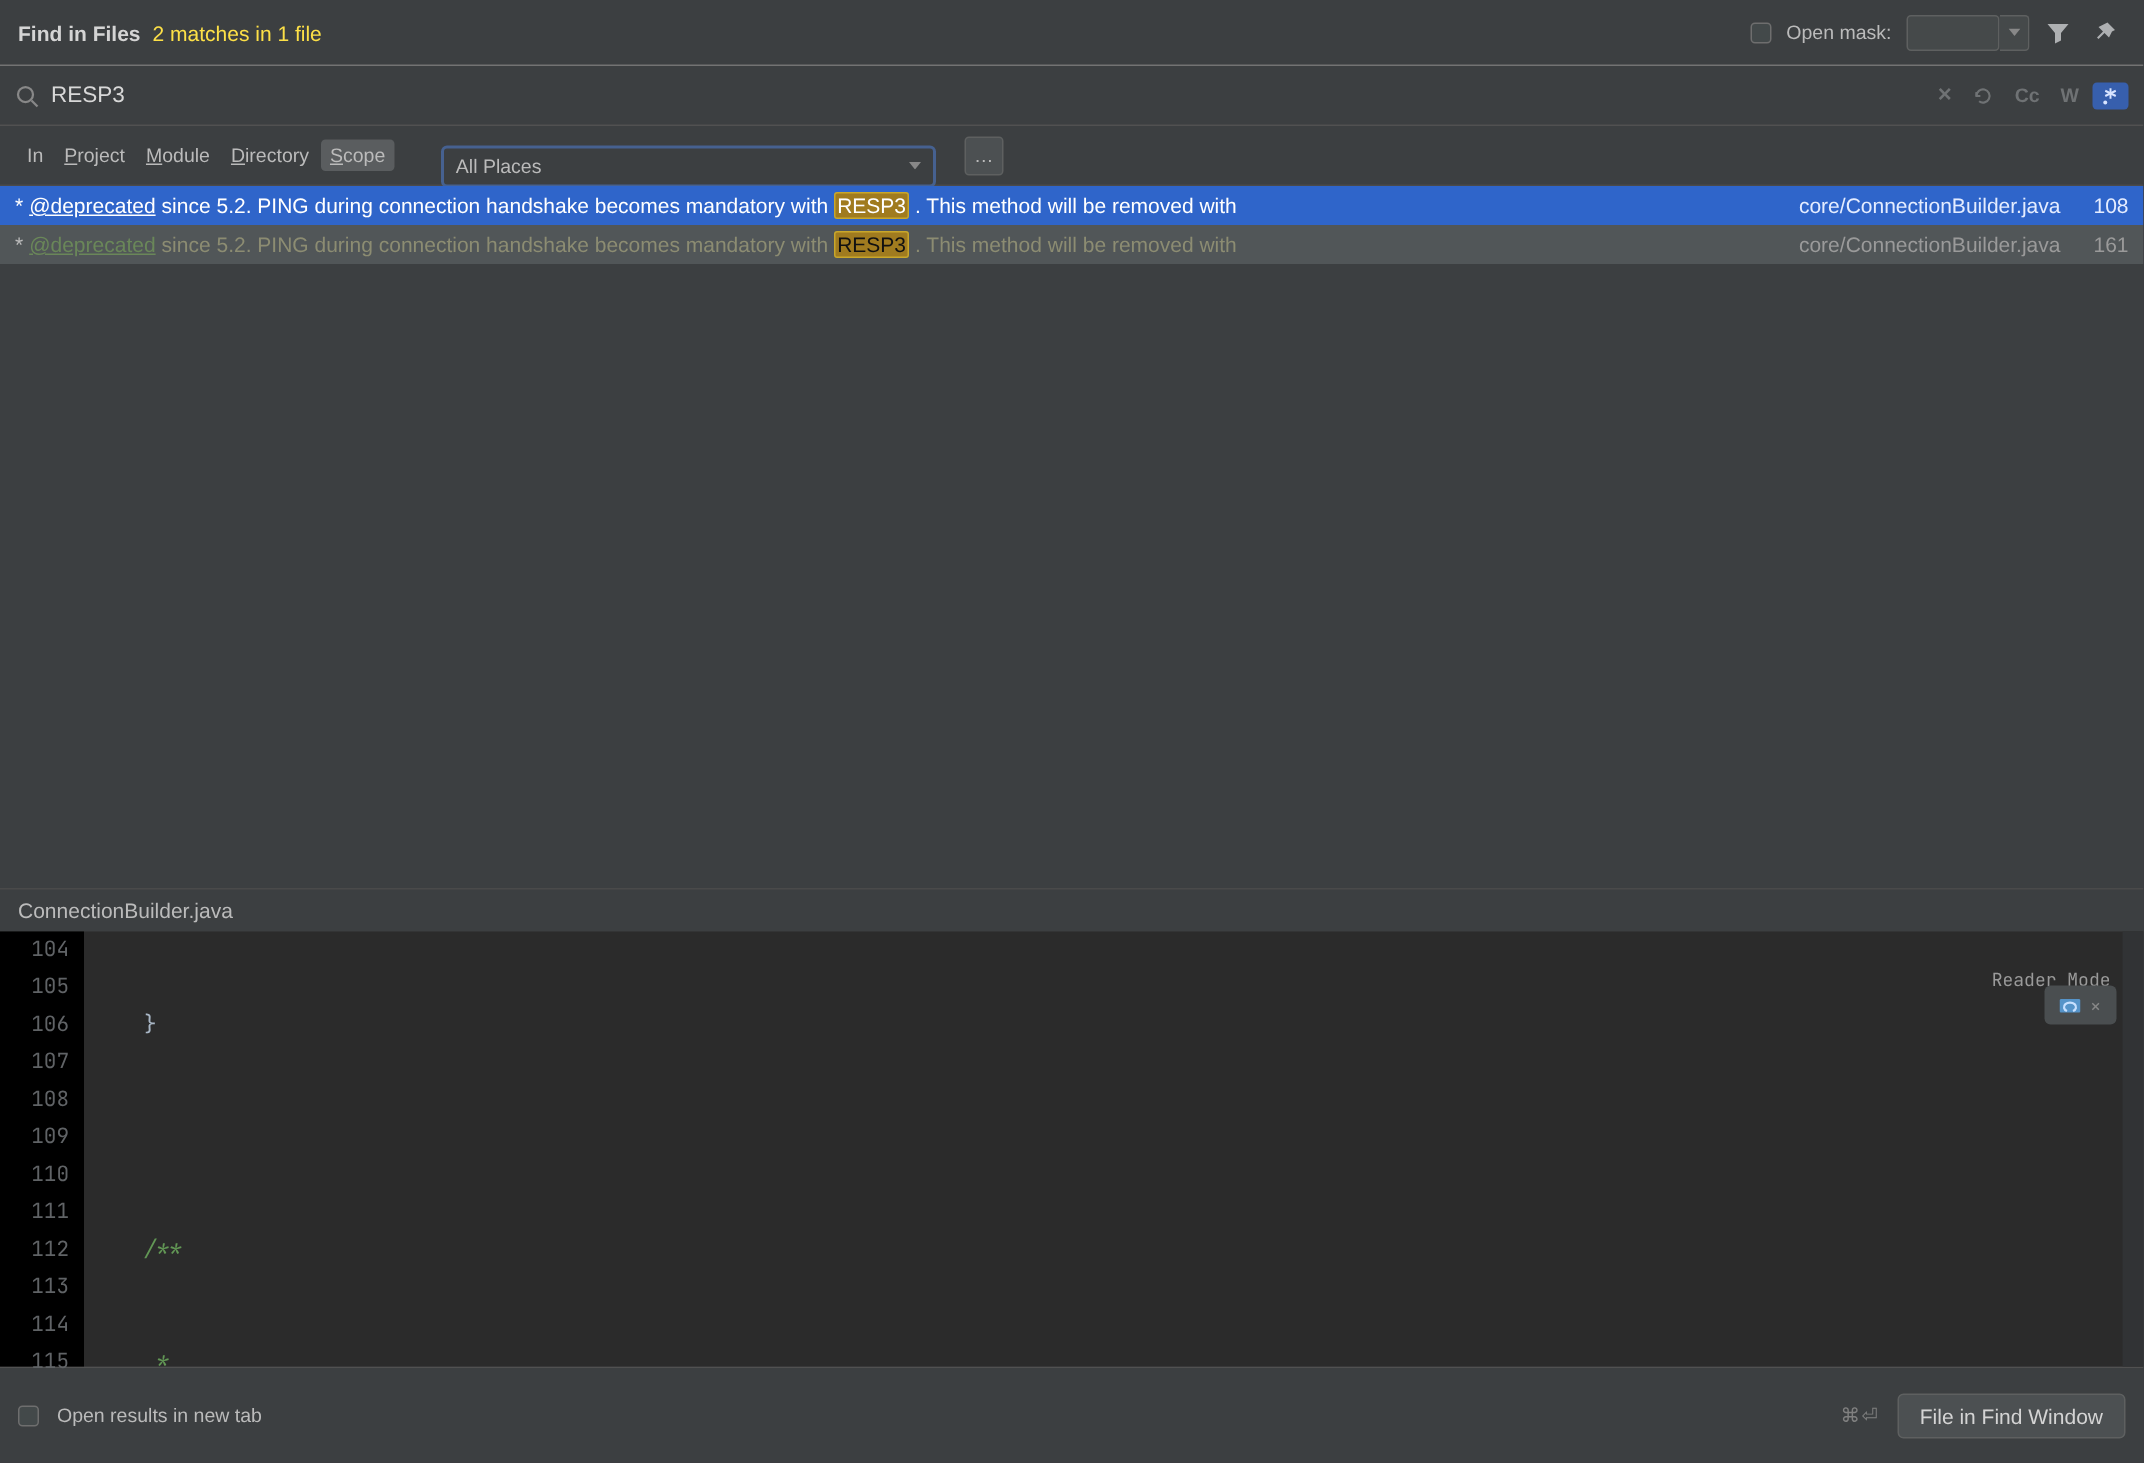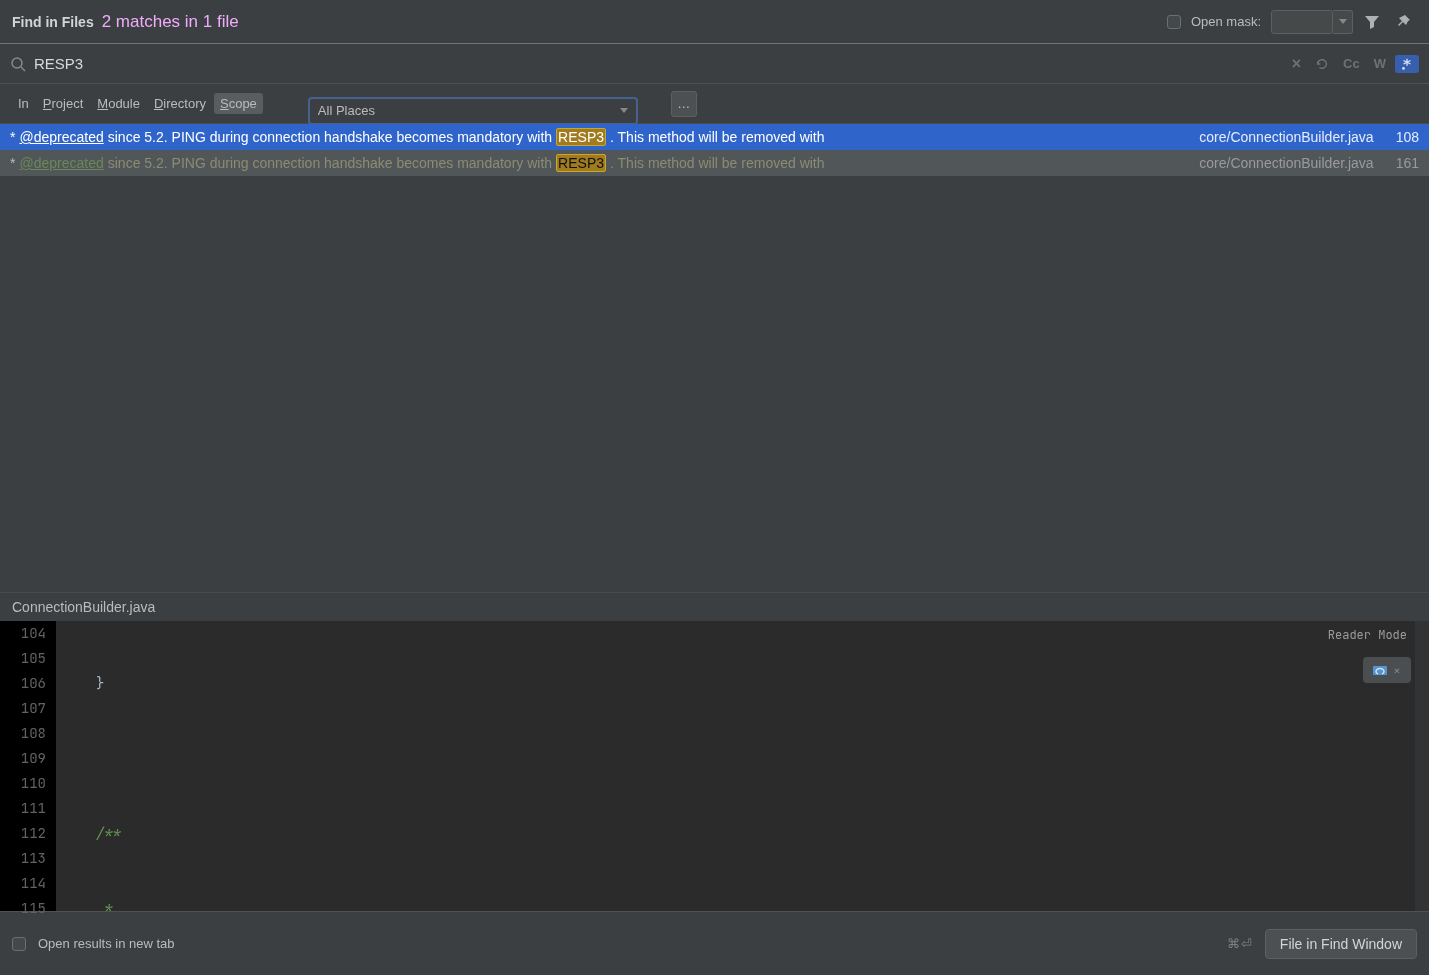--- a/index.html
+++ b/index.html
@@ -14,34 +14,34 @@
   display: flex;
   flex-direction: column;
 }
 .titlebar {
   display: flex; align-items: center; justify-content: space-between;
   padding: 10px 12px; background: #3c3f41; border-bottom: 1px solid #737373;
   height: 44px;
 }
 .titlebar-left { display: flex; align-items: baseline; gap: 8px; }
 .title { color: #d4d4d4; font-weight: 600; font-size: 14px; }
-.subtitle { color: #f0abfc; font-size: 17px; }
+.subtitle { color: #fde047; font-size: 14px; }
 .titlebar-right { display: flex; align-items: center; gap: 6px; }
 .chk { width: 14px; height: 14px; border: 1px solid #6e6e6e; border-radius: 3px; background: #43494a; margin-right: 4px; flex: none; }
 .mask-label { color: #bbb; margin-right: 4px; }
 .mask-input { width: 62px; height: 24px; background: #45494a; border: 1px solid #5e6060; border-radius: 3px; }
 .mask-dd { width: 20px; height: 24px; background: #45494a; border: 1px solid #5e6060; border-left: none; border-radius: 0 3px 3px 0; display:flex;align-items:center;justify-content:center; }
 .icon-btn { width: 26px; height: 26px; display: flex; align-items: center; justify-content: center; border-radius: 3px; color: #aeb0b2; cursor: pointer; }
 .searchbar { display: flex; align-items: center; padding: 6px 10px; border-bottom: 1px solid #515151; height: 40px; }
 .search-icon { margin-right: 8px; color: #888; }
 .search-input { flex: 1; background: transparent; border: none; outline: none; color: #d8d8d8; font-size: 15px; }
 .search-tools { display: flex; align-items: center; gap: 4px; }
 .tool { color: #6f7274; padding: 2px 5px; border-radius: 3px; font-size: 13px; font-weight: 600; cursor: pointer; }
 .tool.active { background: #375fad; color: #d8e4ff; }
-.scopebar { display: flex; align-items: center; padding: 6px 12px; gap: 25px; border-bottom: 1px solid #4a4a4a; height: 40px; background: #3c3f41; }
+.scopebar { display: flex; align-items: center; padding: 6px 12px; gap: 11px; border-bottom: 1px solid #4a4a4a; height: 40px; background: #3c3f41; }
 .scope-tabs { display: flex; align-items: center; gap: 2px; }
 .scope-tab { padding: 3px 6px; color: #bbb; cursor: pointer; border-radius: 3px; font-size: 13px; }
 .scope-tab.active { background: #5a5d5f; }
 .underline { text-decoration: underline; }
 .scope-dd { width: 330px; height: 28px; background: #3c3f41; border: 2px solid #466190; border-radius: 4px; display:flex; align-items:center; padding: 0 8px; color:#bbb; justify-content: space-between; margin-left: 20px; margin-top: 14px; }
 .dots-btn { width: 26px; height: 26px; background: #4c5052; border: 1px solid #5e6060; border-radius: 3px; display:flex;align-items:center;justify-content:center; color:#bbb; margin-left: 8px; }
 .results { flex: 0 0 auto; background: #3c3f41; }
 .result-row { display: flex; align-items: center; justify-content: space-between; padding: 4px 10px; height: 26px; font-size: 14px; }
 .result-row.selected { background: #2f65ca; color: #fff; }
 .result-row.unselected { background: #515658; }
@@ -57,21 +57,21 @@
 .result-row.selected .result-right { color: #e4ecff; }
 .result-row.unselected .result-right { color: #9a9a9a; }
 .results-blank { flex: 1; background: #3c3f41; }
 .preview-header { padding: 6px 12px; color: #bbbbbb; background: #3c3f41; font-size: 14px; border-top: 1px solid #4a4a4a; }
 .editor-wrap { position: relative; display: flex; background: #2b2b2b; height: 290px; font-family: "JetBrains Mono", Menlo, Consolas, monospace; font-size: 14px; }
 .gutter { width: 56px; background: #000000; color: #606366; text-align: right; padding-right: 10px; line-height: 25px; white-space: pre; }
 .code-area { flex: 1; color: #a9b7c6; line-height: 25px; white-space: pre; overflow: hidden; position: relative; padding-left: 4px; }
 .code-line { height: 25px; display:flex; align-items:center; padding-left: 4px; }
 .cm-doc { color: #629755; font-style: italic; }
 .cm-plain { color: #a9b7c6; }
-.reader-mode { position: absolute; top: 6px; right: 22px; color: #9a9a9a; font-size: 12px; z-index: 2; }
+.reader-mode { position: absolute; top: 24px; right: 22px; color: #9a9a9a; font-size: 12px; z-index: 2; }
 .reader-badge { position: absolute; top: 36px; right: 18px; width: 48px; height: 26px; background: #4a4e50; border-radius: 4px; display:flex; align-items:center; justify-content:center; gap:6px; z-index:2; }
 .reader-badge .x { color:#888; font-size:13px; }
 .code-stripe { position: absolute; right: 0; top: 0; width: 14px; height: 100%; background: #313335; }
 .footer { height: 64px; background: #3c3f41; border-top: 1px solid #515151; display:flex; align-items:center; justify-content: space-between; padding: 0 12px; }
 .footer-left { display: flex; align-items: center; gap: 8px; }
 .footer-right { display: flex; align-items: center; gap: 12px; }
 .shortcut { color: #808080; font-size: 13px; letter-spacing: 1px; }
 .primary-btn { background: #4c5052; border: 1px solid #5e6060; color: #d4d4d4; padding: 6px 14px; border-radius: 4px; font-size: 14px; cursor: pointer; }
 svg { display: block; }
 </style>

